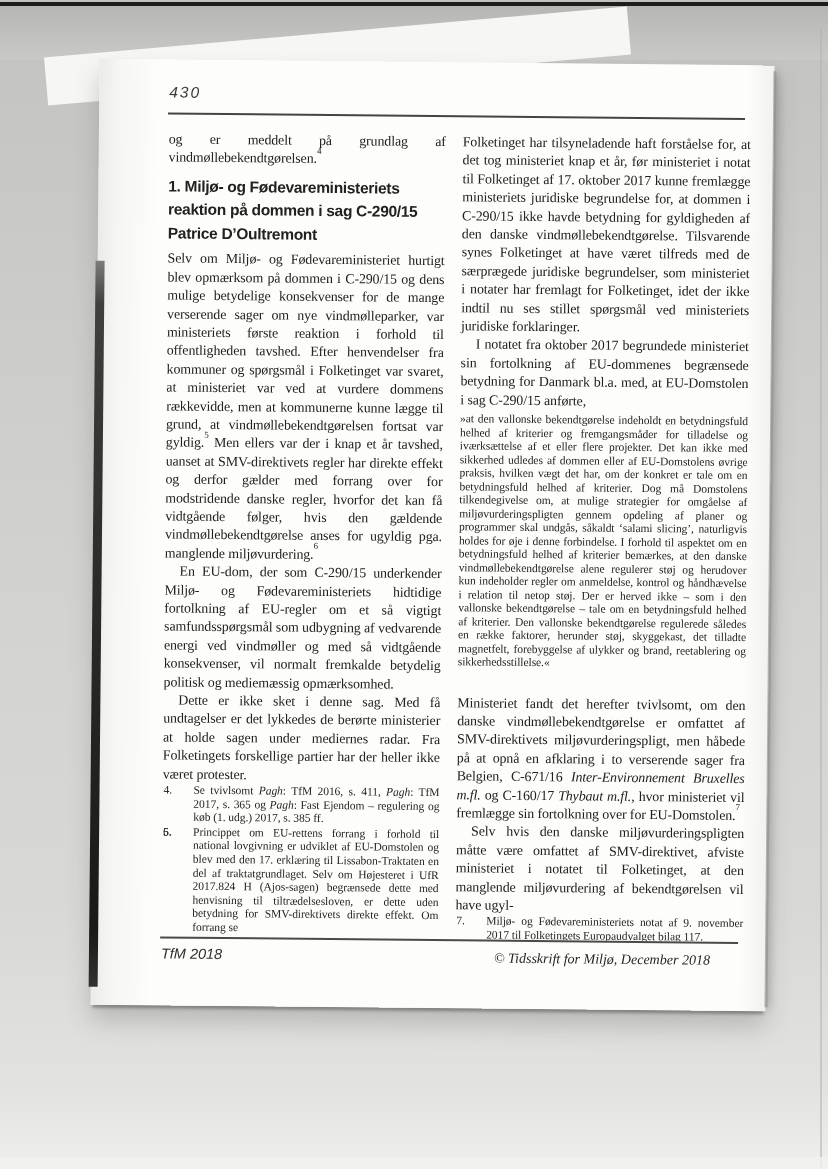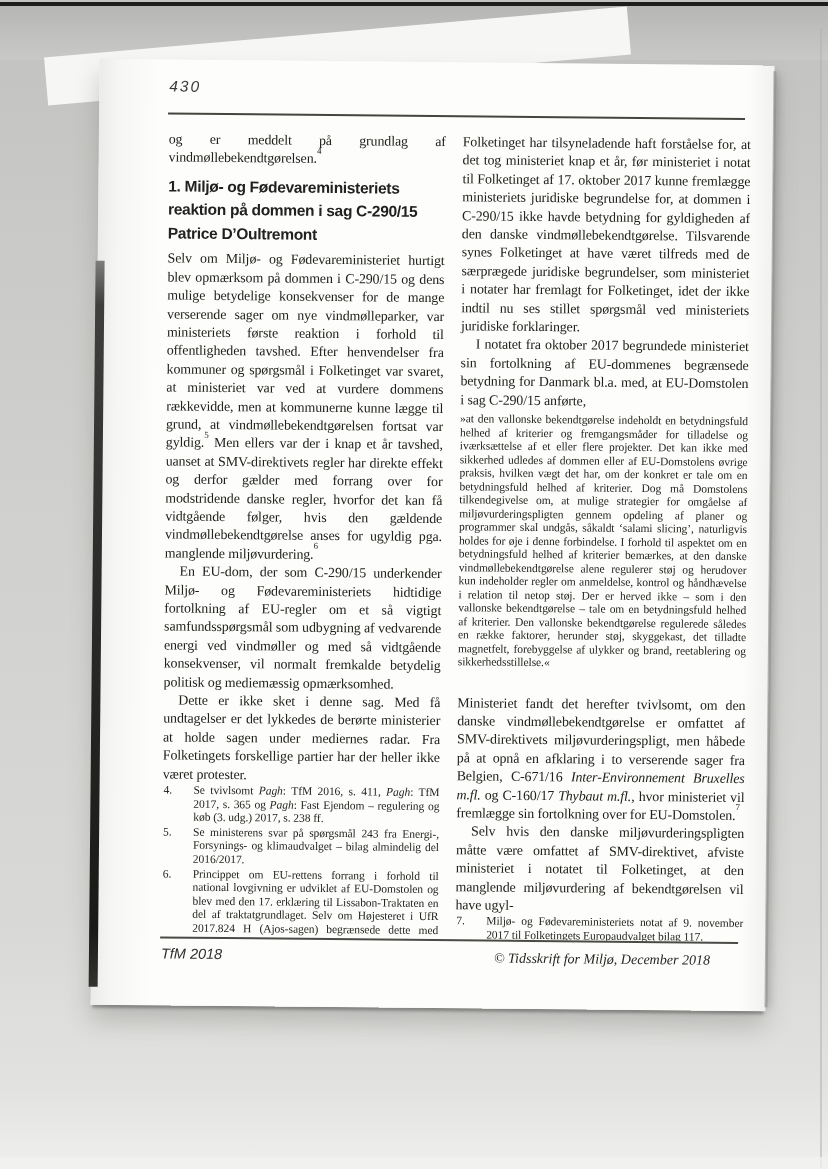--- a/index.html
+++ b/index.html
@@ -19,21 +19,21 @@
   #paper{
     left:95px;top:62px;width:675px;height:946px;
     background:linear-gradient(90deg,#ebebe9 0%,#f6f6f4 3%,#fdfdfb 9%,#fdfdfb 96%,#f1f1ef 100%);
     transform:rotate(.55deg);
     box-shadow:0 5px 3px -2px rgba(82,82,80,.5),0 16px 24px rgba(108,108,106,.33),9px 2px 10px -6px rgba(0,0,0,.22);
   }
   #spine-strip{left:-2px;top:202px;width:9px;height:726px;
     background:linear-gradient(180deg,#7d7d7b 0%,#3f3f3d 6%,#2b2b29 45%,#191917 92%,#333331 100%);}
   #paper-right-edge{right:-2px;top:6px;width:3px;height:936px;background:#949492;opacity:.65;}
 
-  #page-number{left:70px;top:18px;font:italic 400 15.5px "Liberation Sans",sans-serif;
+  #page-number{left:70px;top:24px;font:italic 400 15.5px "Liberation Sans",sans-serif;
     color:#3b3b39;letter-spacing:2px;}
   #header-rule{left:69px;top:53px;width:577px;height:2px;background:#45443f;}
   #cols{left:70px;top:71px;width:582px;height:806px;display:flex;gap:17px;overflow:hidden;}
   #col-left{width:277px;display:flex;flex-direction:column;}
   #col-right{width:288px;display:flex;flex-direction:column;}
 
   .body-txt{font-size:13.9px;line-height:18.4px;text-align:justify;color:#21201c;
     letter-spacing:-.1px;}
   .para{margin:0;}
   .ind{text-indent:15px;}
@@ -82,25 +82,24 @@
         <div class="h-line">reaktion på dommen i sag C-290/15</div>
         <div class="h-line">Patrice D’Oultremont</div>
       </div>
       <p class="para"><span>Selv om Miljø- og Fødevareministeriet hurtigt blev opmærksom på dommen i C-290/15 og dens mulige betydelige konsekvenser for de mange verserende sager om nye vindmølleparker, var ministeriets første reaktion i forhold til offentligheden tavshed. Efter henvendelser fra kommuner og spørgsmål i Folketinget var svaret, at ministeriet var ved at vurdere dommens rækkevidde, men at kommunerne kunne lægge til grund, at vindmøllebekendtgørelsen fortsat var gyldig.</span><sup>5</sup><span> Men ellers var der i knap et år tavshed, uanset at SMV-direktivets regler har direkte effekt og derfor gælder med forrang over for modstridende danske regler, hvorfor det kan få vidtgående følger, hvis den gældende vindmøllebekendtgørelse anses for ugyldig pga. manglende miljøvurdering.</span><sup>6</sup></p>
       <p class="para ind"><span>En EU-dom, der som C-290/15 underkender Miljø- og Fødevareministeriets hidtidige fortolkning af EU-regler om et så vigtigt samfundsspørgsmål som udbygning af vedvarende energi ved vindmøller og med så vidtgående konsekvenser, vil normalt fremkalde betydelig politisk og mediemæssig opmærksomhed.</span></p>
       <p class="para ind"><span>Dette er ikke sket i denne sag. Med få undtagelser er det lykkedes de berørte ministerier at holde sagen under mediernes radar. Fra Folketingets forskellige partier har der heller ikke været protester.</span></p>
 
       <div class="fn-block" id="fn-block-left">
         <div class="fn">
           <span class="num">4.</span>
-          <span class="txt"><span>Se tvivlsomt </span><span class="it">Pagh</span><span>: TfM 2016, s. 411, </span><span class="it">Pagh</span><span>: TfM 2017, s. 365 og </span><span class="it">Pagh</span><span>: Fast Ejendom – regulering og køb (3. udg.) 2017, s. 238 ff.</span></span>
+          <span class="txt"><span>Se tvivlsomt </span><span class="it">Pagh</span><span>: TfM 2016, s. 411, </span><span class="it">Pagh</span><span>: TfM 2017, s. 365 og </span><span class="it">Pagh</span><span>: Fast Ejendom – regulering og køb (1. udg.) 2017, s. 385 ff.</span></span>
         </div>
         <div class="fn">
           <span class="num">5.</span>
-          <span class="txt"><span>Se ministerens svar på spørgsmål 243 fra Energi-, Forsynings- og klimaudvalget – bilag almindelig del 2016/2017.</span></span>
         </div>
         <div class="fn">
           <span class="num">6.</span>
           <span class="txt"><span>Princippet om EU-rettens forrang i forhold til national lovgivning er udviklet af EU-Domstolen og blev med den 17. erklæring til Lissabon-Traktaten en del af traktatgrundlaget. Selv om Højesteret i UfR 2017.824 H (Ajos-sagen) begrænsede dette med henvisning til tiltrædelsesloven, er dette uden betydning for SMV-direktivets direkte effekt. Om forrang se </span></span>
         </div>
       </div>
     </div>
 
     <div id="col-right" class="body-txt">
       <p class="para"><span>Folketinget har tilsyneladende haft forståelse for, at det tog ministeriet knap et år, før ministeriet i notat til Folketinget af 17. oktober 2017 kunne fremlægge ministeriets juridiske begrundelse for, at dommen i C-290/15 ikke havde betydning for gyldigheden af den danske vindmøllebekendtgørelse. Tilsvarende synes Folketinget at have været tilfreds med de særprægede juridiske begrundelser, som ministeriet i notater har fremlagt for Folketinget, idet der ikke indtil nu ses stillet spørgsmål ved ministeriets juridiske forklaringer.</span></p>

